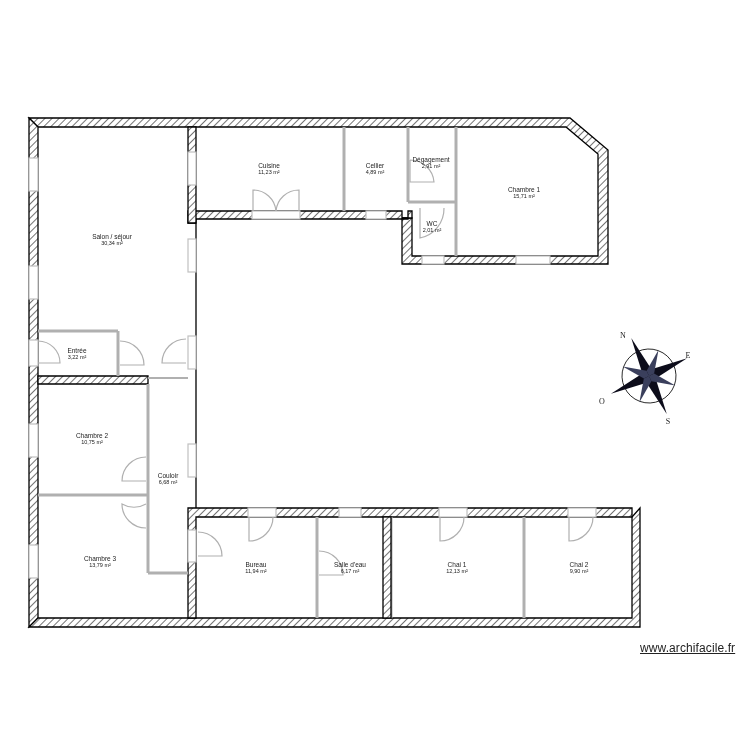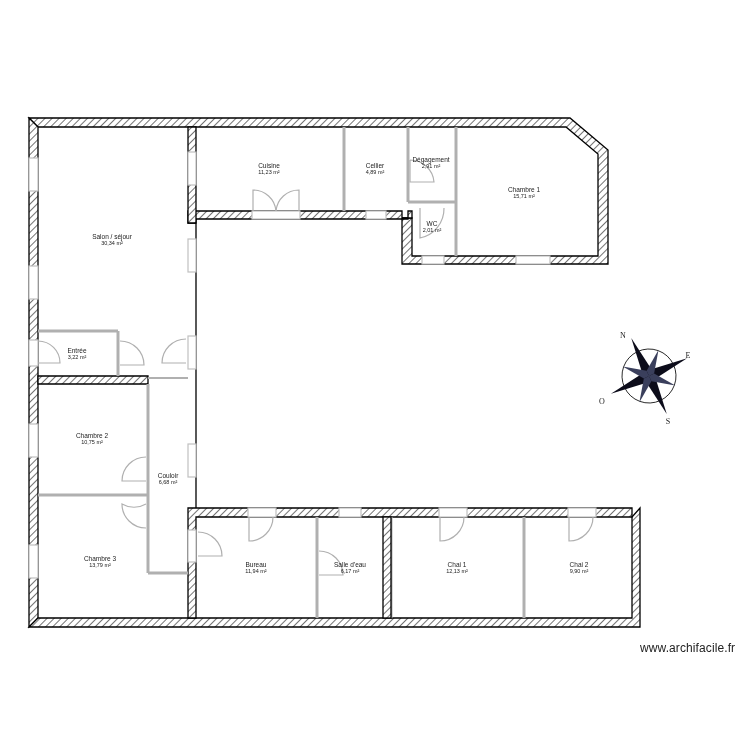--- a/index.html
+++ b/index.html
@@ -2,21 +2,21 @@
 <html><head>
 <meta charset="utf-8">
 <style>
   html, body { margin: 0; padding: 0; background: #ffffff; }
   body { width: 750px; height: 750px; position: relative; overflow: hidden; font-family: "Liberation Sans", sans-serif; }
   #plan { position: absolute; left: 0; top: 0; width: 750px; height: 750px; }
   .room-label { position: absolute; transform: translate(-50%, -50%); text-align: center; color: #222; line-height: 1.15; white-space: nowrap; pointer-events: none; }
   .room-name { font-size: 6.5px; display: block; }
   .room-area { font-size: 5.5px; display: block; }
   .compass-letter { position: absolute; font-family: "Liberation Serif", serif; font-size: 8px; color: #222; transform: translate(-50%, -50%); }
-  .watermark { position: absolute; left: 640px; top: 641px; font-size: 12px; color: #222; letter-spacing: 0.1px; }
+  .watermark { position: absolute; left: 640px; top: 641px; font-size: 12px; color: #222; letter-spacing: 0.1px; text-decoration: underline; }
 </style>
 </head>
 <body>
 
 <svg id="plan" viewBox="0 0 750 750" xmlns="http://www.w3.org/2000/svg">
   <defs>
     <pattern id="hatch" patternUnits="userSpaceOnUse" width="5" height="5" patternTransform="rotate(45)">
       <rect width="5" height="5" fill="#ffffff"></rect>
       <line x1="0" y1="0" x2="0" y2="5" stroke="#000" stroke-width="1.1"></line>
     </pattern>

